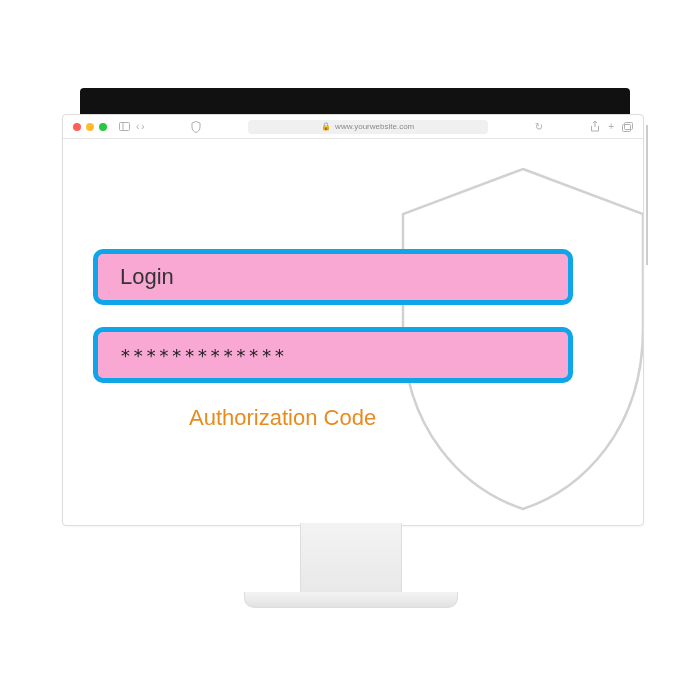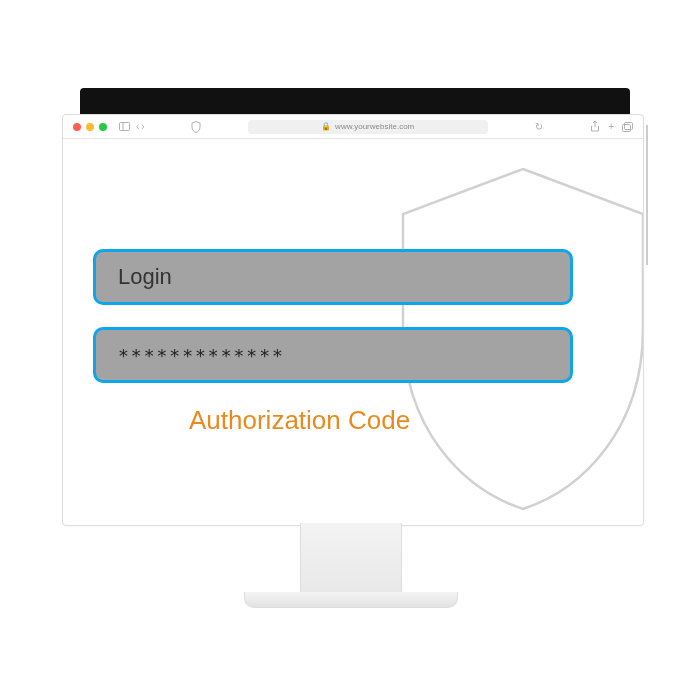--- a/index.html
+++ b/index.html
@@ -116,39 +116,39 @@
     position: absolute;
     left: 30px;
     top: 110px;
     width: 480px;
     z-index: 2;
   }
 
   .field {
     width: 100%;
     height: 56px;
-    background: #a3a3a3;
-    border: 3px solid #0ea5e9;
+    background: #f9a8d4;
+    border: 5px solid #0ea5e9;
     border-radius: 10px;
     padding: 0 22px;
     display: flex;
     align-items: center;
     font-size: 22px;
     color: #333;
     margin-bottom: 22px;
   }
   .field.password {
     font-size: 18px;
     letter-spacing: 2px;
     color: #222;
     font-family: monospace;
   }
 
   .auth-link {
-    font-size: 26px;
+    font-size: 22px;
     color: #e78b1f;
     padding-left: 96px;
     font-weight: 400;
   }
 
   
   .stand {
     position: absolute;
     left: 300px;
     top: 523px;

